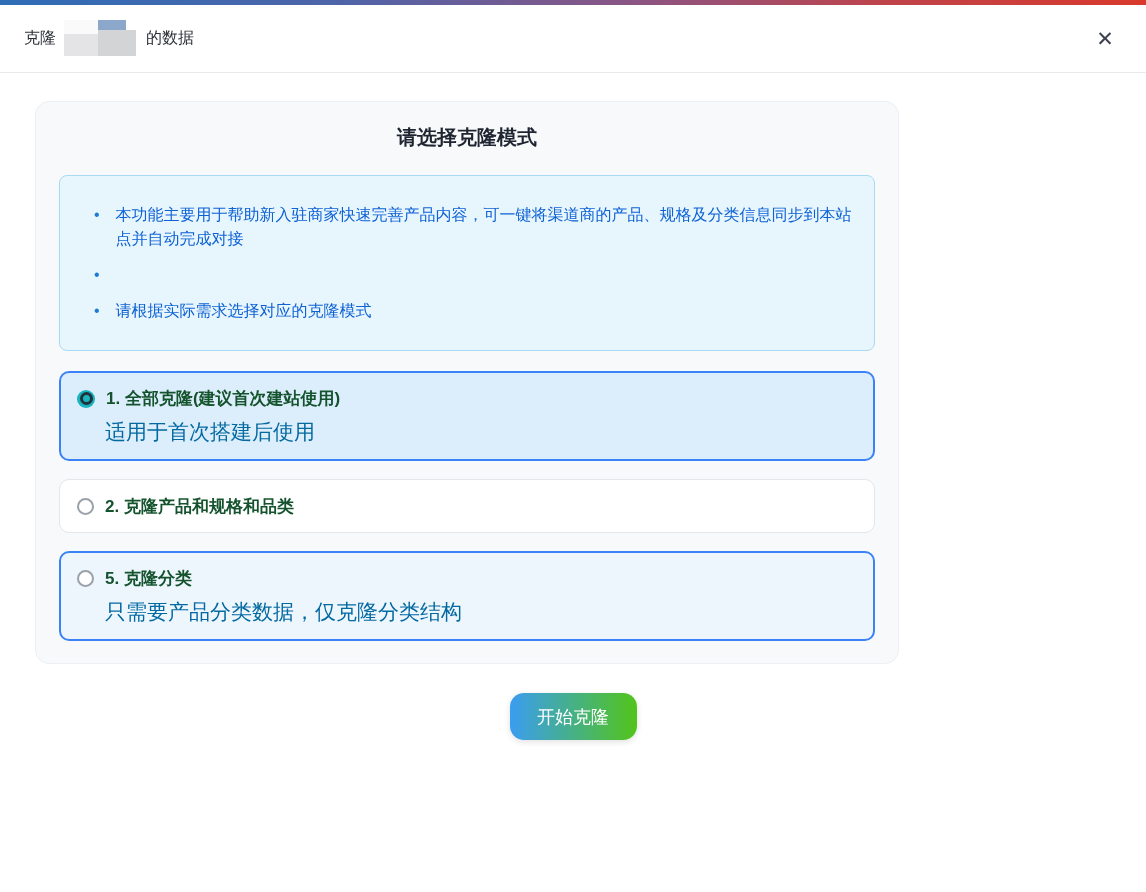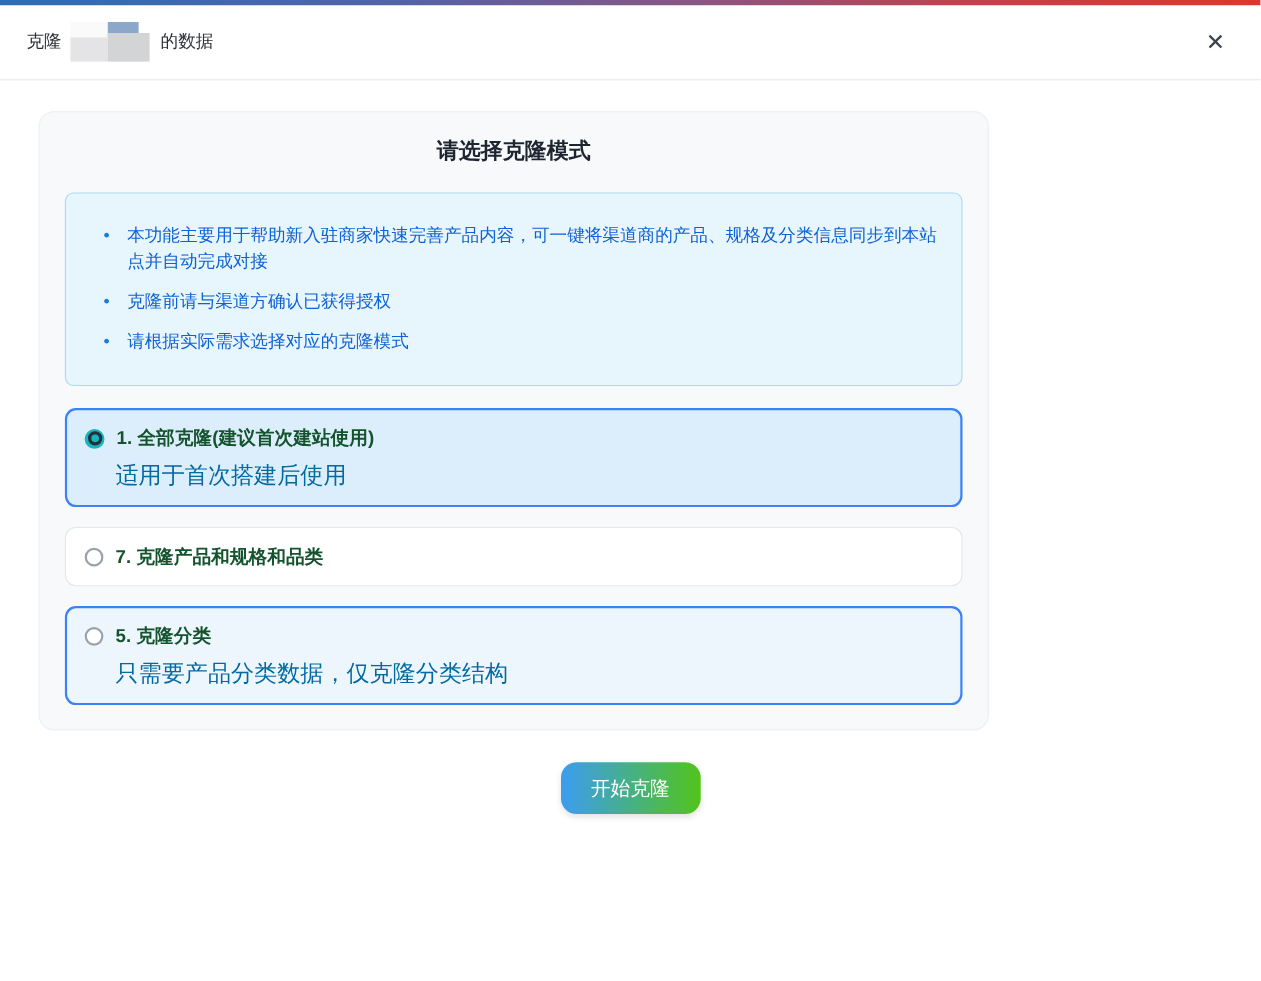--- a/index.html
+++ b/index.html
@@ -168,42 +168,41 @@
 <div class="panel">
   <div class="panel-title">请选择克隆模式</div>
 
   <div class="info-box">
     <div class="info-item">
       <span class="info-dot">•</span>
       <span>本功能主要用于帮助新入驻商家快速完善产品内容，可一键将渠道商的产品、规格及分类信息同步到本站点并自动完成对接</span>
     </div>
     <div class="info-item">
       <span class="info-dot">•</span>
-      <span>克隆前请与渠道方确认已获得授权</span>
     </div>
     <div class="info-item">
       <span class="info-dot">•</span>
       <span>请根据实际需求选择对应的克隆模式</span>
     </div>
   </div>
 
   <div class="option-card mode-1">
     <div class="option-head">
       <span class="radio radio-on">
           <span class="inner"></span>
         </span>
       <span class="option-title">1. 全部克隆(建议首次建站使用)</span>
     </div>
     <div class="option-desc">适用于首次搭建后使用</div>
   </div>
 
   <div class="option-card mode-2">
     <div class="option-head">
       <span class="radio radio-off"></span>
-      <span class="option-title">7. 克隆产品和规格和品类</span>
+      <span class="option-title">2. 克隆产品和规格和品类</span>
     </div>
   </div>
 
   <div class="option-card mode-3">
     <div class="option-head">
       <span class="radio radio-off"></span>
       <span class="option-title">5. 克隆分类</span>
     </div>
     <div class="option-desc">只需要产品分类数据，仅克隆分类结构</div>
   </div>

